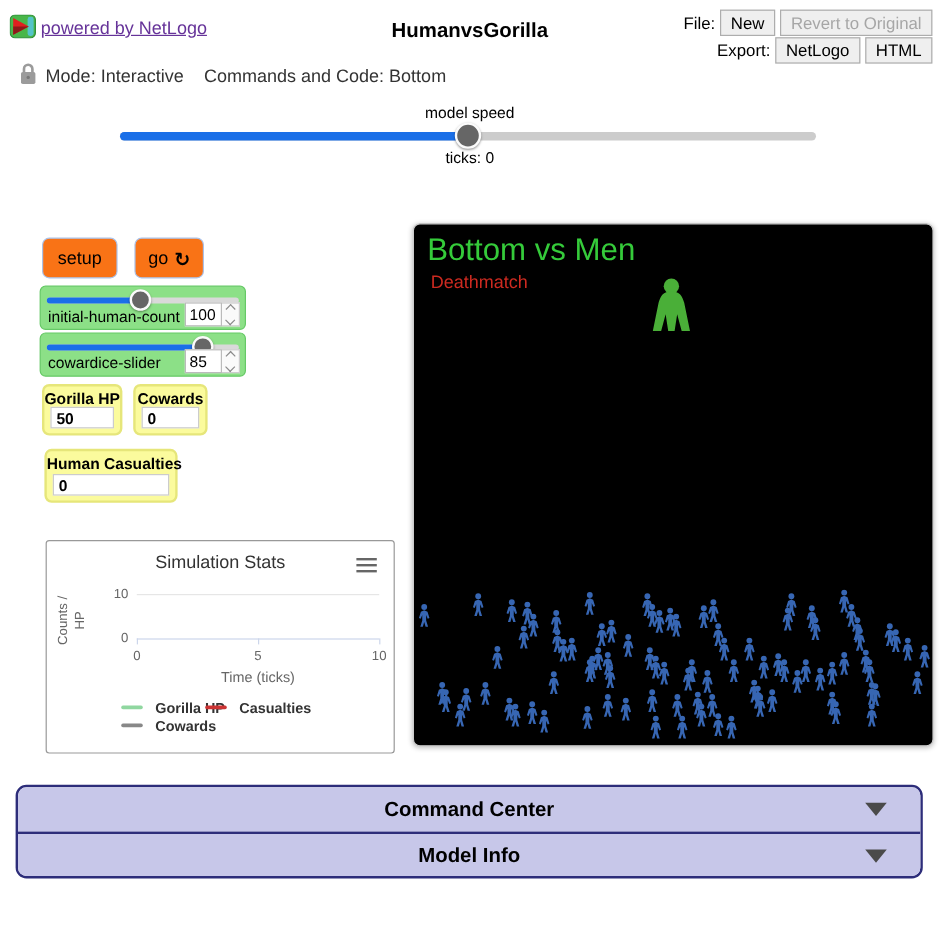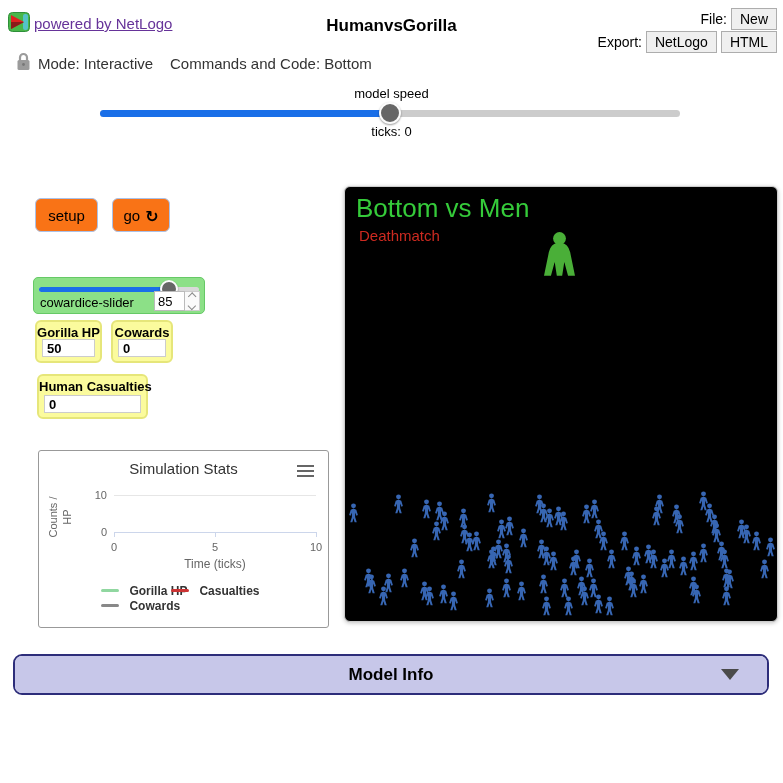--- a/index.html
+++ b/index.html
@@ -86,20 +86,21 @@
       <polygon points="3,3 16,10 3,17" fill="#e02020"></polygon>
       <polygon points="3,10 16,10 3,17" fill="#8b1a1a"></polygon>
     </svg>
   </span>
   <a class="abs nl-link" style="left:34px; top:15px;">powered by NetLogo</a>
   <div class="abs page-title" style="left:0; right:0; top:16px; text-align:center;">HumanvsGorilla</div>
 
   <div class="abs file-row" style="top:8px; right:6px;">
     <span>File:</span>
     <button class="sys-btn">New</button>
+    <button class="sys-btn disabled">Revert to Original</button>
   </div>
   <div class="abs file-row" style="top:31px; right:6px;">
     <span>Export:</span>
     <button class="sys-btn">NetLogo</button>
     <button class="sys-btn">HTML</button>
   </div>
 
   <span class="abs" style="left:16px; top:52px;">
     <svg width="15" height="19" viewBox="0 0 15 19">
       <path d="M4 8 V5.5 a3.5 3.5 0 0 1 7 0 V8" fill="none" stroke="#9b9b9b" stroke-width="2.2"></path>
@@ -118,20 +119,34 @@
   <div class="abs speed-label" style="left:0; right:0; top:124px; text-align:center;">ticks: 0</div>
 
   <div class="widget-btn" style="left:35px; top:198px; width:63px; height:34px;">
     <span>setup</span>
   </div>
   <div class="widget-btn" style="left:112px; top:198px; width:58px; height:34px;">
     <span>go</span>
     <span class="forever-icon">↻</span>
   </div>
 
+  <div class="slider-widget" style="left:33px; top:238px; width:172px; height:37px;">
+    <div class="sw-track">
+      <div class="track-fill" style="width: 49%;"></div>
+      <div class="thumb" style="width: 18px; height: 18px; top: -7px; margin-left: -9px; left: 49%;"></div>
+    </div>
+    <span class="sw-label">initial-human-count</span>
+    <div class="sw-input-group">
+      <input class="sw-input" type="text" value="100" style="">
+      <div class="spinner">
+        <span class="chev up"></span>
+        <span class="chev down"></span>
+      </div>
+    </div>
+  </div>
 
   <div class="slider-widget" style="left:33px; top:277px; width:172px; height:37px;">
     <div class="sw-track">
       <div class="track-fill" style="width: 81%;"></div>
       <div class="thumb" style="width: 18px; height: 18px; top: -7px; margin-left: -9px; left: 81%;"></div>
     </div>
     <span class="sw-label">cowardice-slider</span>
     <div class="sw-input-group">
       <input class="sw-input" type="text" value="85" style="">
       <div class="spinner">
@@ -749,18 +764,22 @@
     <svg viewBox="0 0 16 24" fill="currentColor">
       <circle cx="8" cy="3.2" r="3"></circle>
       <path d="M8 6.5 L4.6 8 L2.6 14.5 L4.4 15.3 L6 11.5 L6 17 L4 23.5 L6.6 23.5 L8 18.5 L9.4 23.5 L12 23.5 L10 17 L10 11.5 L11.6 15.3 L13.4 14.5 L11.4 8 Z"></path>
     </svg>
   </div>
       </div>
   </div>
 
   <div class="acc">
     <div class="acc-row">
+      <span class="acc-label">Command Center</span>
+      <span class="acc-arrow"></span>
+    </div>
+    <div class="acc-row">
       <span class="acc-label">Model Info</span>
       <span class="acc-arrow"></span>
     </div>
   </div>
 
 </div>
 
 </body></html>

